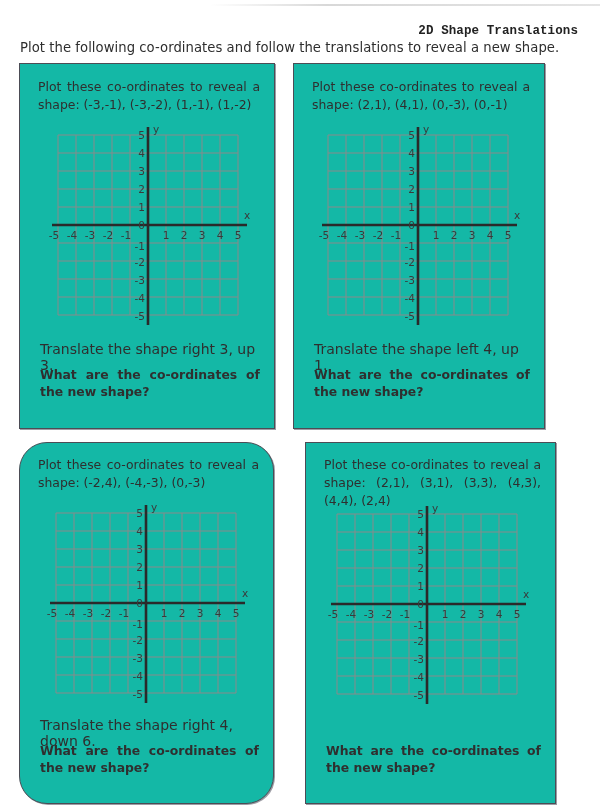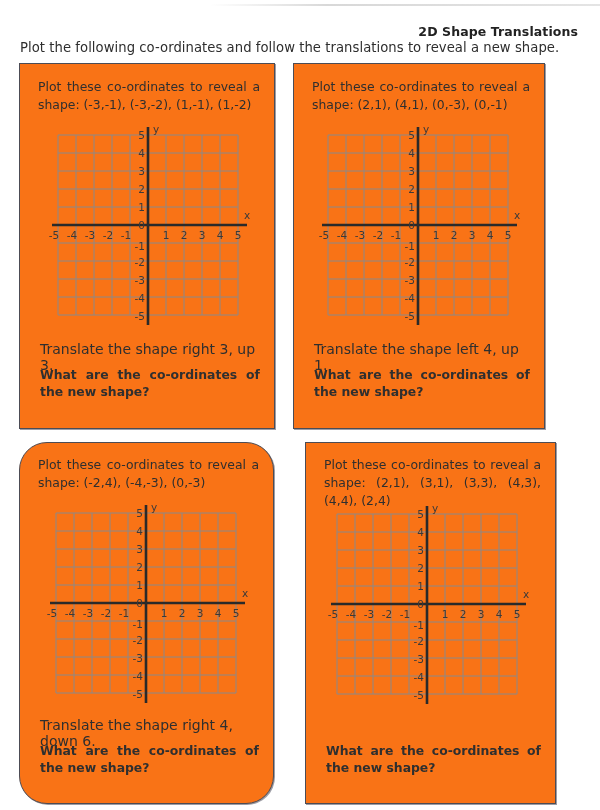--- a/index.html
+++ b/index.html
@@ -2,23 +2,23 @@
 <html><head>
 <meta charset="utf-8">
 <style>
   html, body { margin: 0; padding: 0; }
   body {
     width: 600px; height: 810px; background: #ffffff; position: relative; overflow: hidden;
     font-family: "DejaVu Sans", sans-serif; color: #2b2b2b;
   }
   .top-rule { position: absolute; left: 210px; top: 4px; width: 390px; height: 2px;
     background: linear-gradient(to right, rgba(200,200,200,0), #d8d8d8 30%, #e4e4e4); }
-  .page-title { position: absolute; right: 22px; top: 24px; font-size: 12.5px; font-weight: bold; color: #222; letter-spacing: 0.1px; }
+  .page-title { position: absolute; right: 22px; top: 24px; font-size: 12.5px; font-weight: bold; color: #222; letter-spacing: 0.1px; font-family: Liberation Mono, monospace; }
   .instructions { position: absolute; left: 20px; top: 40px; font-size: 13.2px; color: #2e2e2e; letter-spacing: 0.05px; text-align: right; }
-  .panel { position: absolute; border: 1.3px solid #4c4c55; box-shadow: 1px 1px 0 #9c9ca4; background: #f97316; }
+  .panel { position: absolute; border: 1.3px solid #4c4c55; box-shadow: 1px 1px 0 #9c9ca4; background: #14b8a6; }
   .panel .prompt { position: absolute; left: 18px; right: 14px; font-size: 12.4px; line-height: 18px; text-align: justify; text-align-last: left; color: #2f2f2f; }
   .panel .translate { position: absolute; left: 20px; right: 14px; font-size: 14px; color: #2f2f2f; }
   .panel .question { position: absolute; left: 20px; right: 14px; font-size: 12.4px; line-height: 17px; text-align: justify; text-align-last: left; color: #2f2f2f; font-weight: bold; }
   .grid-svg { position: absolute; overflow: visible; }
   .grid-svg text { font-family: "DejaVu Sans", sans-serif; font-size: 10.5px; fill: #3a3a3a; }
 </style>
 </head>
 <body>
 
 <div class="top-rule"></div>

